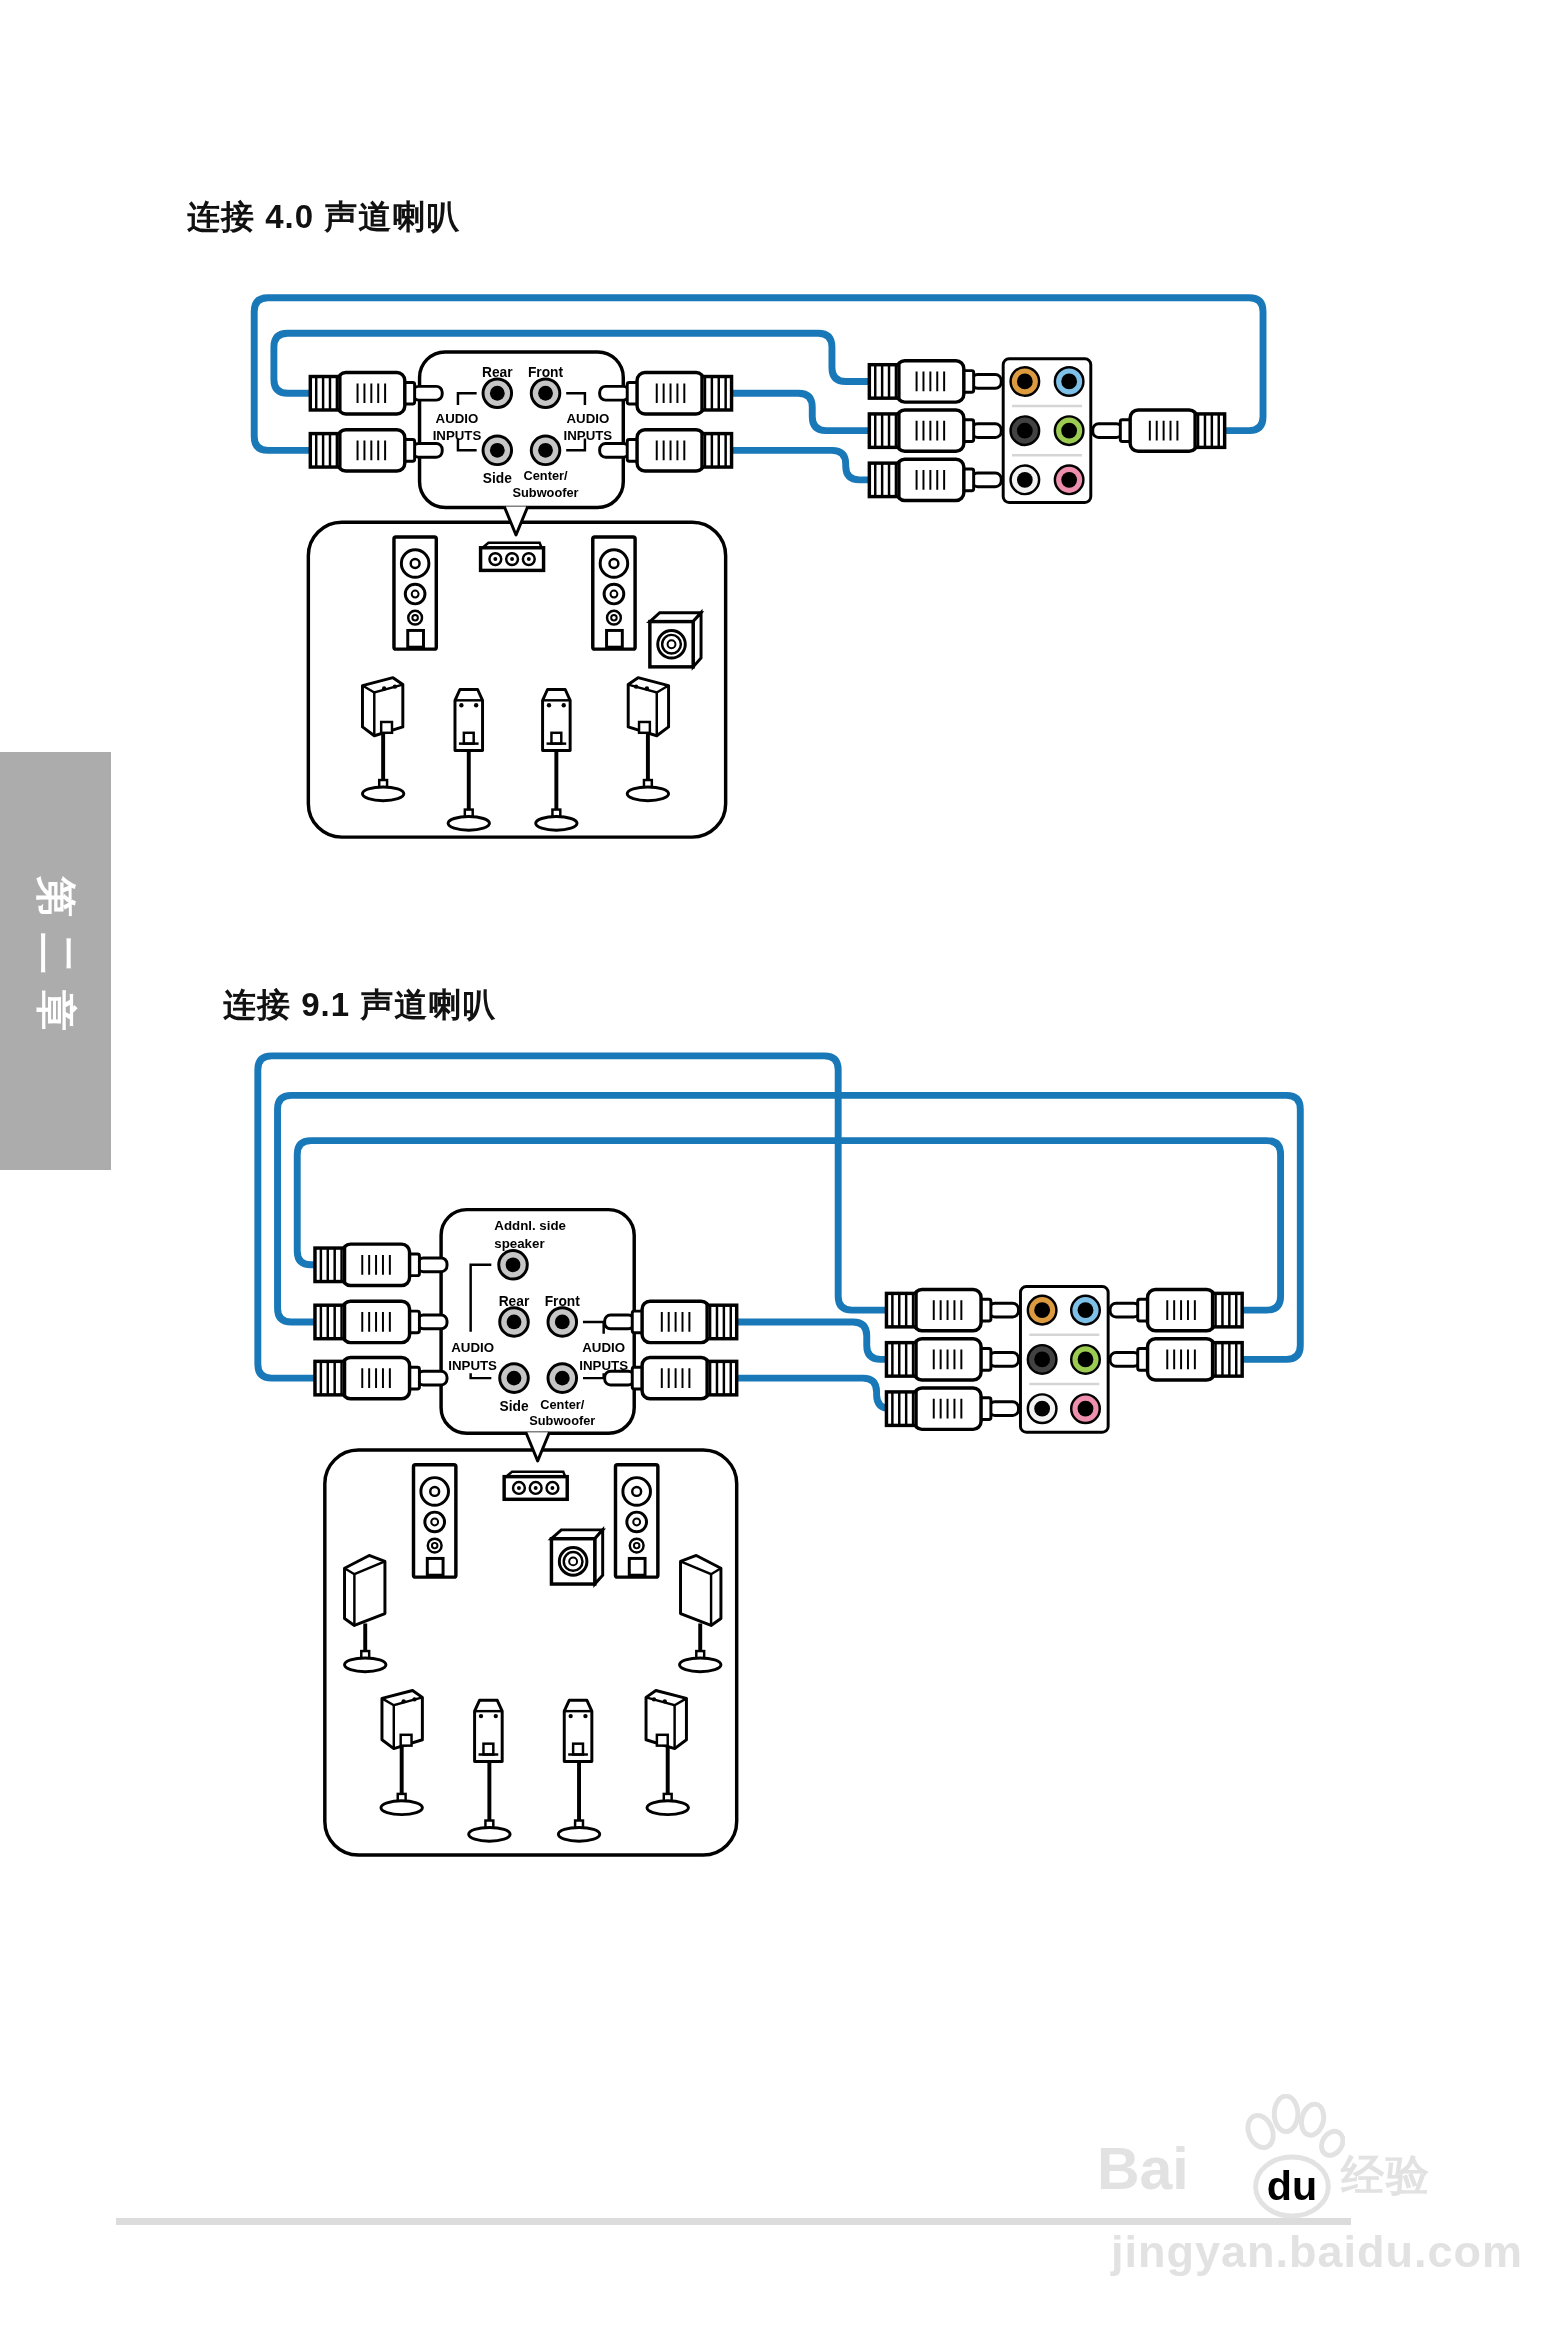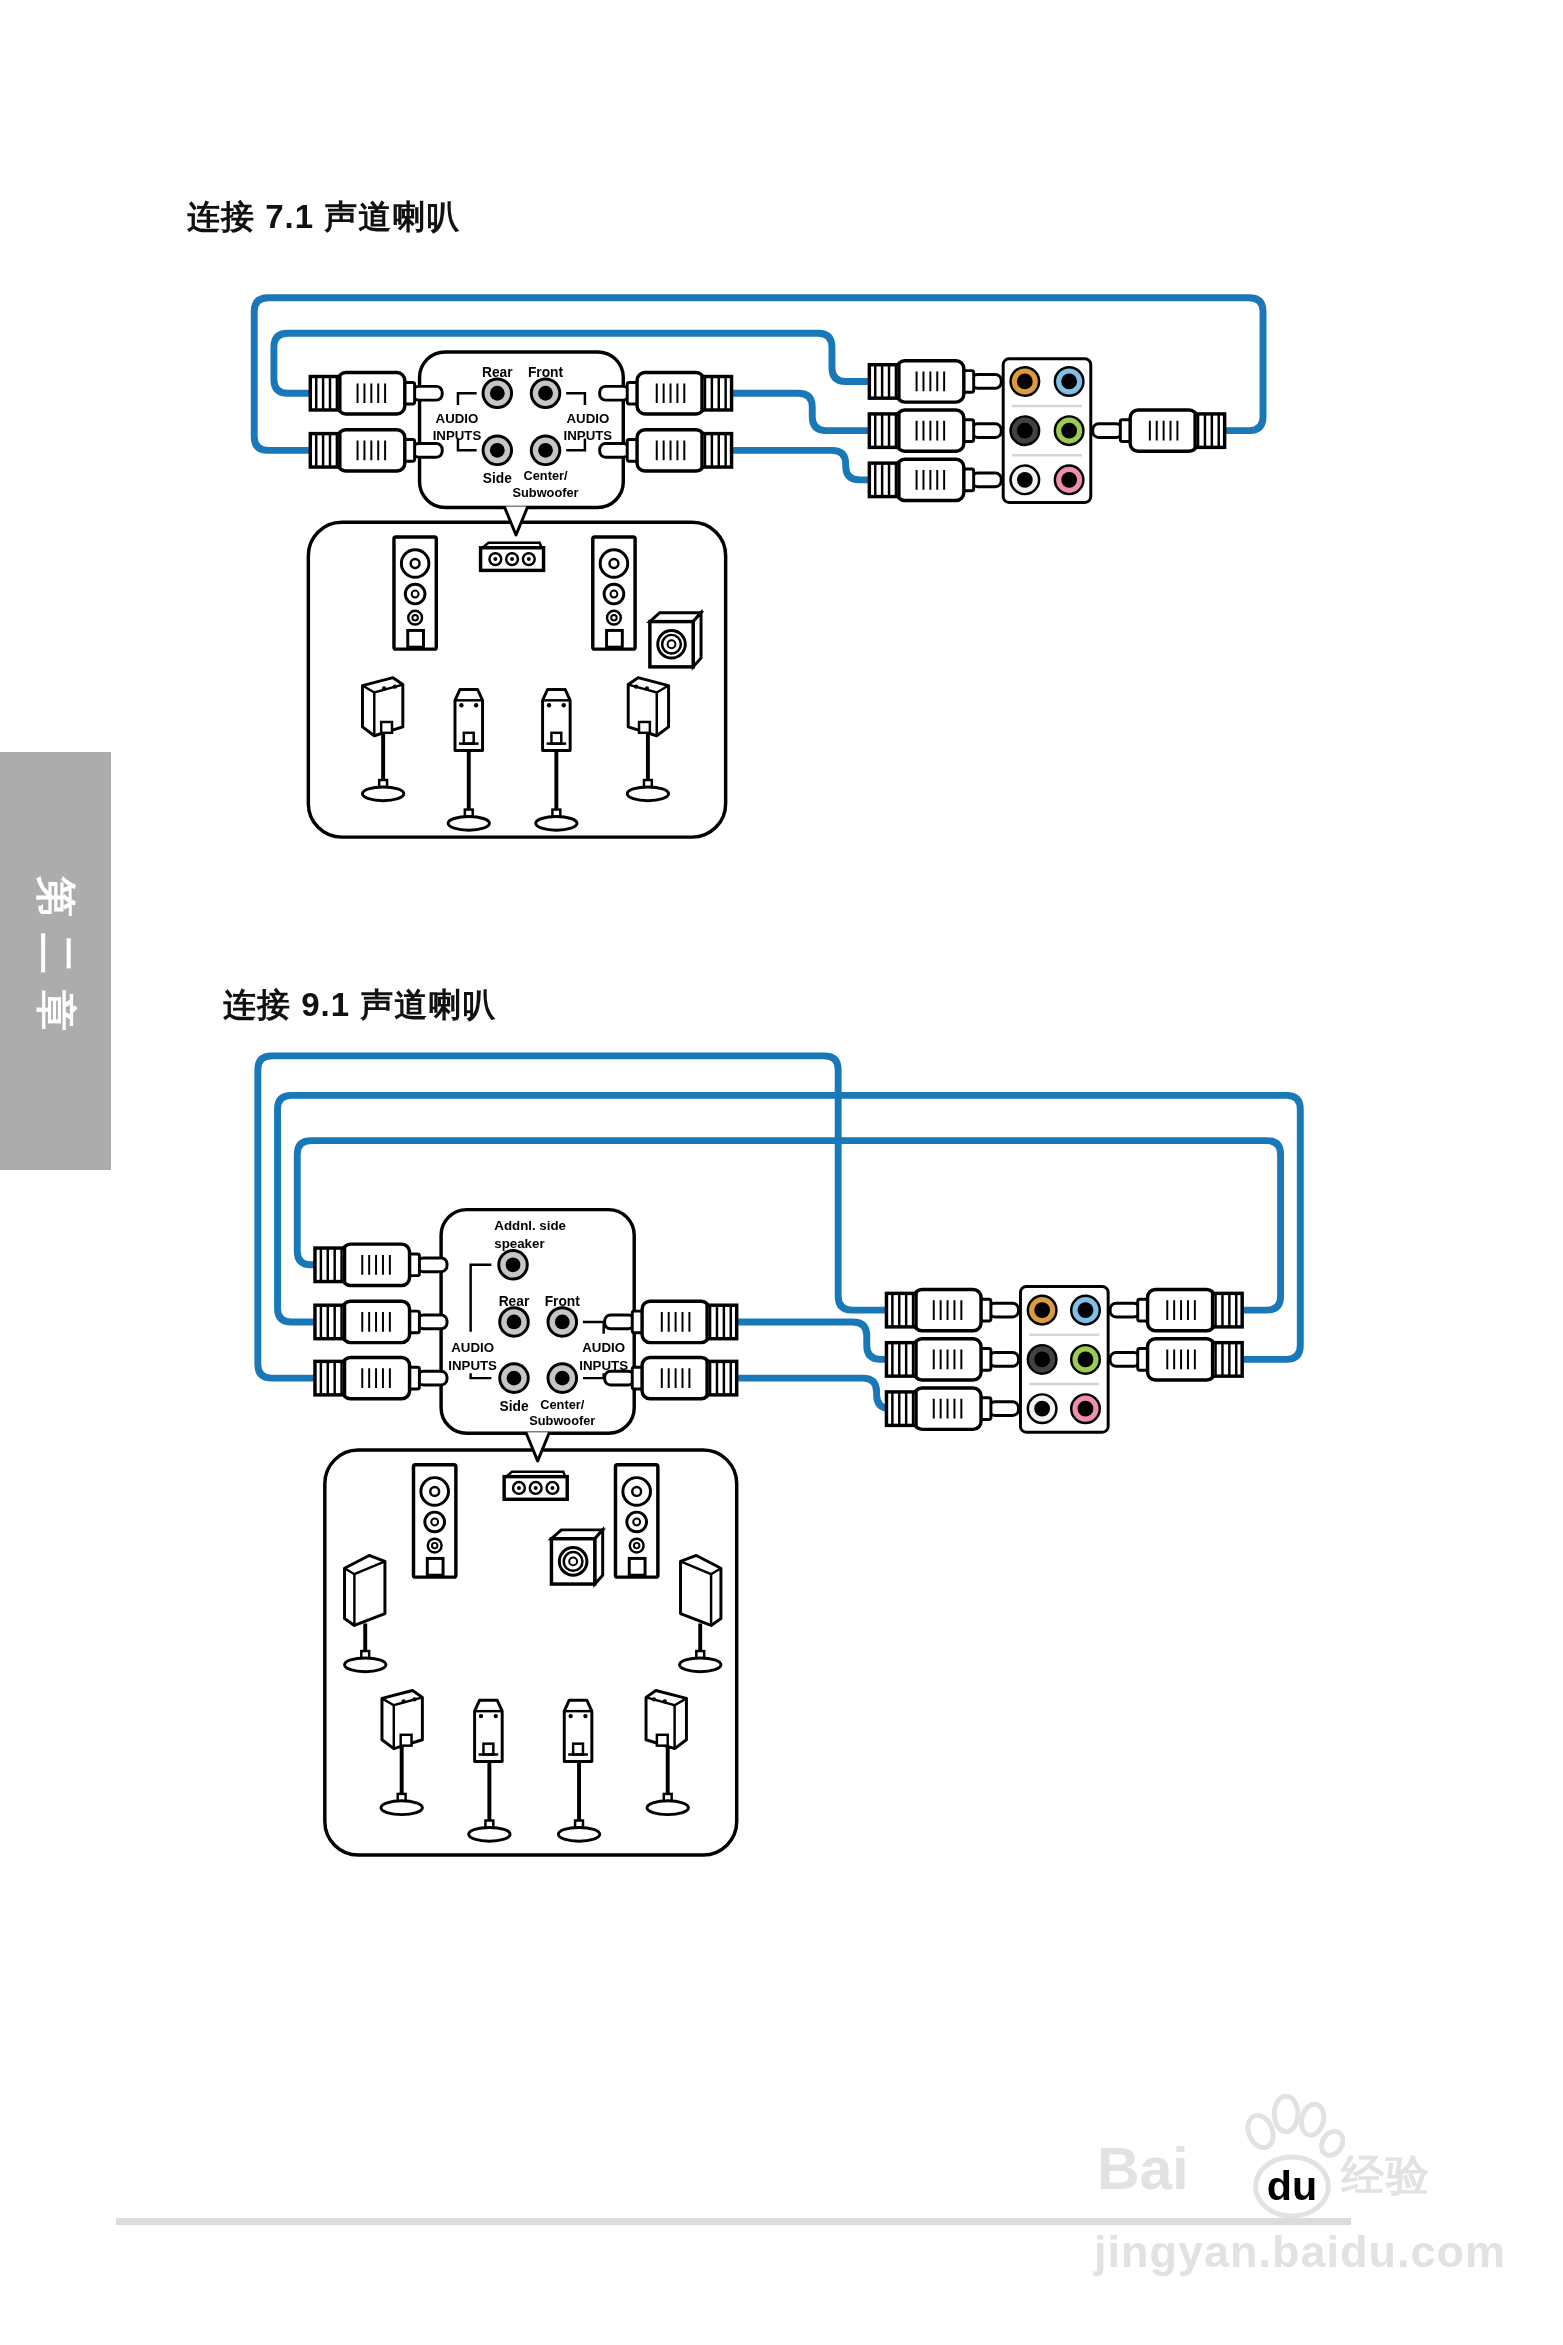--- a/index.html
+++ b/index.html
@@ -20,21 +20,21 @@
   .footer-rule{position:absolute;left:116px;top:2218px;width:1235px;height:6.9px;
                background:var(--rule-gray,#dcdcdc);}
   .footer-text{position:absolute;left:113px;top:2246px;font-size:30.5px;color:#111;
                display:flex;align-items:baseline;white-space:nowrap;}
   .footer-text .pageno{letter-spacing:1px;}
   .footer-text .chapinfo{margin-left:25.6px;font-weight:500;}
   .watermark{position:absolute;left:1091px;top:2096px;width:384px;height:207px;
              color:var(--watermark-gray,#e3e3e3);}
   .watermark .bai{position:absolute;left:5.9px;top:39px;font-size:59px;font-weight:bold;}
   .watermark .jing{position:absolute;left:250px;top:51px;font-size:43px;font-weight:bold;letter-spacing:2px;}
-  .watermark .url{position:absolute;left:3px;top:130px;font-size:45px;font-weight:bold;letter-spacing:1px;}
+  .watermark .url{position:absolute;left:20px;top:130px;font-size:45px;font-weight:bold;letter-spacing:1px;}
   .watermark svg{position:absolute;left:144px;top:-2px;}
 </style>
 </head>
 <body>
 
 <div id="page">
 
   <svg width="0" height="0" style="position:absolute" aria-hidden="true">
     <defs>
       <g id="plugR">
@@ -117,21 +117,21 @@
           <rect x="-4" y="62" width="8" height="10" fill="#fff" stroke="#000" stroke-width="2.5"></rect>
           <ellipse cx="0" cy="76" rx="21" ry="7" fill="#fff" stroke="#000" stroke-width="3"></ellipse>
         </g>
     </defs>
   </svg>
 
   <div class="chapter-tab">
     <span>第二章</span>
   </div>
 
-  <div id="title-71" class="section-title">连接 7.1 声道喇叭</div>
+  <div id="title-71" class="section-title">连接 4.0 声道喇叭</div>
   <div id="title-91" class="section-title">连接 9.1 声道喇叭</div>
 
   <svg id="svg-71" class="diagram-svg" viewBox="248 288 1060 570">
     <g stroke="var(--cable-blue,#1878B8)" stroke-width="7" fill="none" stroke-linejoin="round">
       <path d="M315,399 L292,399 Q278,399 278,385 L278,352 Q278,338 292,338 L831,338 Q845,338 845,352 L845,373 Q845,387 859,387 L889,387"></path>
       <path d="M315,457 L272,457 Q258,457 258,443 L258,316 Q258,302 272,302 L1269,302 Q1283,302 1283,316 L1283,423 Q1283,437 1269,437 L1242,437"></path>
       <path d="M737,399 L811,399 Q825,399 825,413 L825,423 Q825,437 839,437 L889,437"></path>
       <path d="M737,457 L845,457 Q859,457 859,471 L859,473 Q859,487 873,487 L889,487"></path>
     </g>
 

